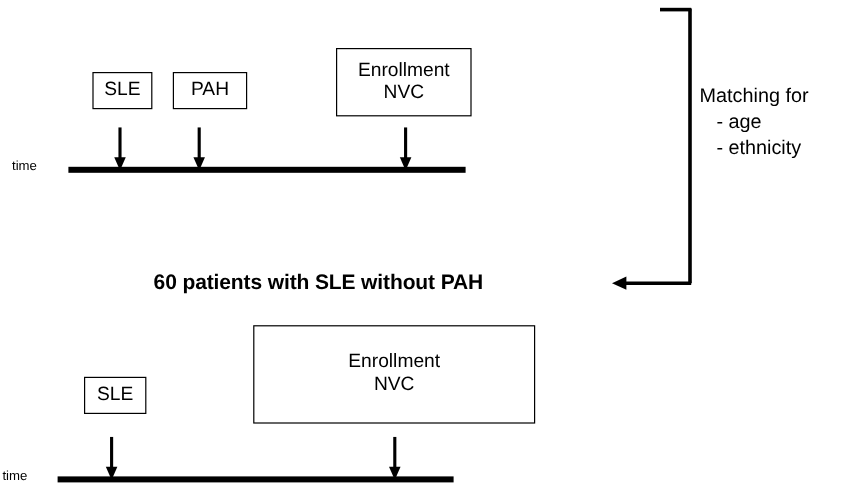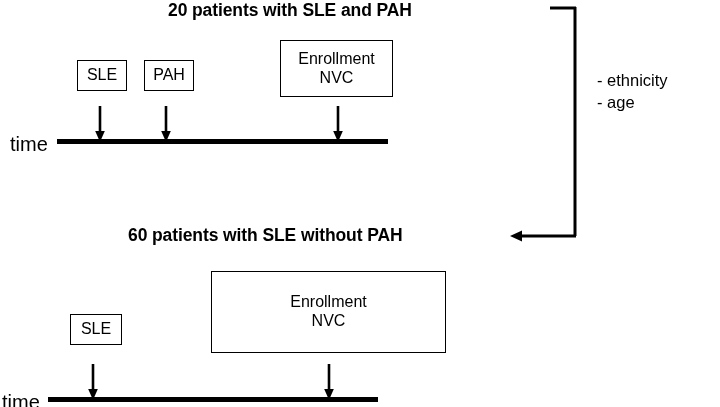--- a/index.html
+++ b/index.html
@@ -42,21 +42,21 @@
     text-align: center;
   }
   .evt-box .ln { display: block; }
 
   
   .tl-line {
     background: #000;
     height: 4.5px;
   }
   .tl-label {
-    font-size: 20px;
+    font-size: 11px;
     line-height: 1;
     white-space: nowrap;
   }
 
   
   .down-arrow { width: 12px; }
   .down-arrow svg { display: block; }
 
   
   .match-block {
@@ -68,27 +68,26 @@
   .match-block .bullet { display: block; padding-left: 14px; }
 
   
   .connector svg { display: block; }
 </style>
 </head>
 <body>
 
 <div id="canvas">
 
-  <div class="abs cohort-title" style="left:168px; top:2px;">20 patients with SLE and PAH</div>
 
   <div class="abs evt-box" style="left:77px; top:60px; width:50px; height:31px;">
     <span class="ln">SLE</span>
   </div>
 
-  <div class="abs evt-box" style="left:144px; top:60px; width:50px; height:31px;">
+  <div class="abs evt-box" style="left:144px; top:60px; width:62px; height:31px;">
     <span class="ln">PAH</span>
   </div>
 
   <div class="abs evt-box" style="left:280px; top:40px; width:113px; height:57px;">
     <span class="ln">Enrollment</span>
     <span class="ln">NVC</span>
   </div>
 
   <div class="abs down-arrow" style="left:94px; top:106px; height:36px;">
     <svg width="12" height="36" viewBox="0 0 12 36">
@@ -106,22 +105,23 @@
     <svg width="12" height="36" viewBox="0 0 12 36">
       <line x1="6" y1="0" x2="6" y2="27" stroke="#000" stroke-width="2.6"></line>
       <polygon points="6,36 1.2,25 10.8,25" fill="#000"></polygon>
     </svg>
   </div>
 
   <div class="abs tl-label" style="left:10px; top:134px;">time</div>
   <div class="abs tl-line" style="left:57px; top:139px; width:331px;"></div>
 
   <div class="abs match-block" style="left:583px; top:70px;">
+    <span class="lead">Matching for</span>
+    <span class="bullet">- age</span>
     <span class="bullet">- ethnicity</span>
-    <span class="bullet">- age</span>
   </div>
 
   <div class="abs connector" style="left:505px; top:0px;">
     <svg width="90" height="250" viewBox="0 0 90 250">
 
       <line x1="45" y1="8" x2="71" y2="8" stroke="#000" stroke-width="3"></line>
 
       <line x1="70" y1="7" x2="70" y2="236" stroke="#000" stroke-width="3"></line>
 
       <line x1="71" y1="236" x2="14" y2="236" stroke="#000" stroke-width="3"></line>

